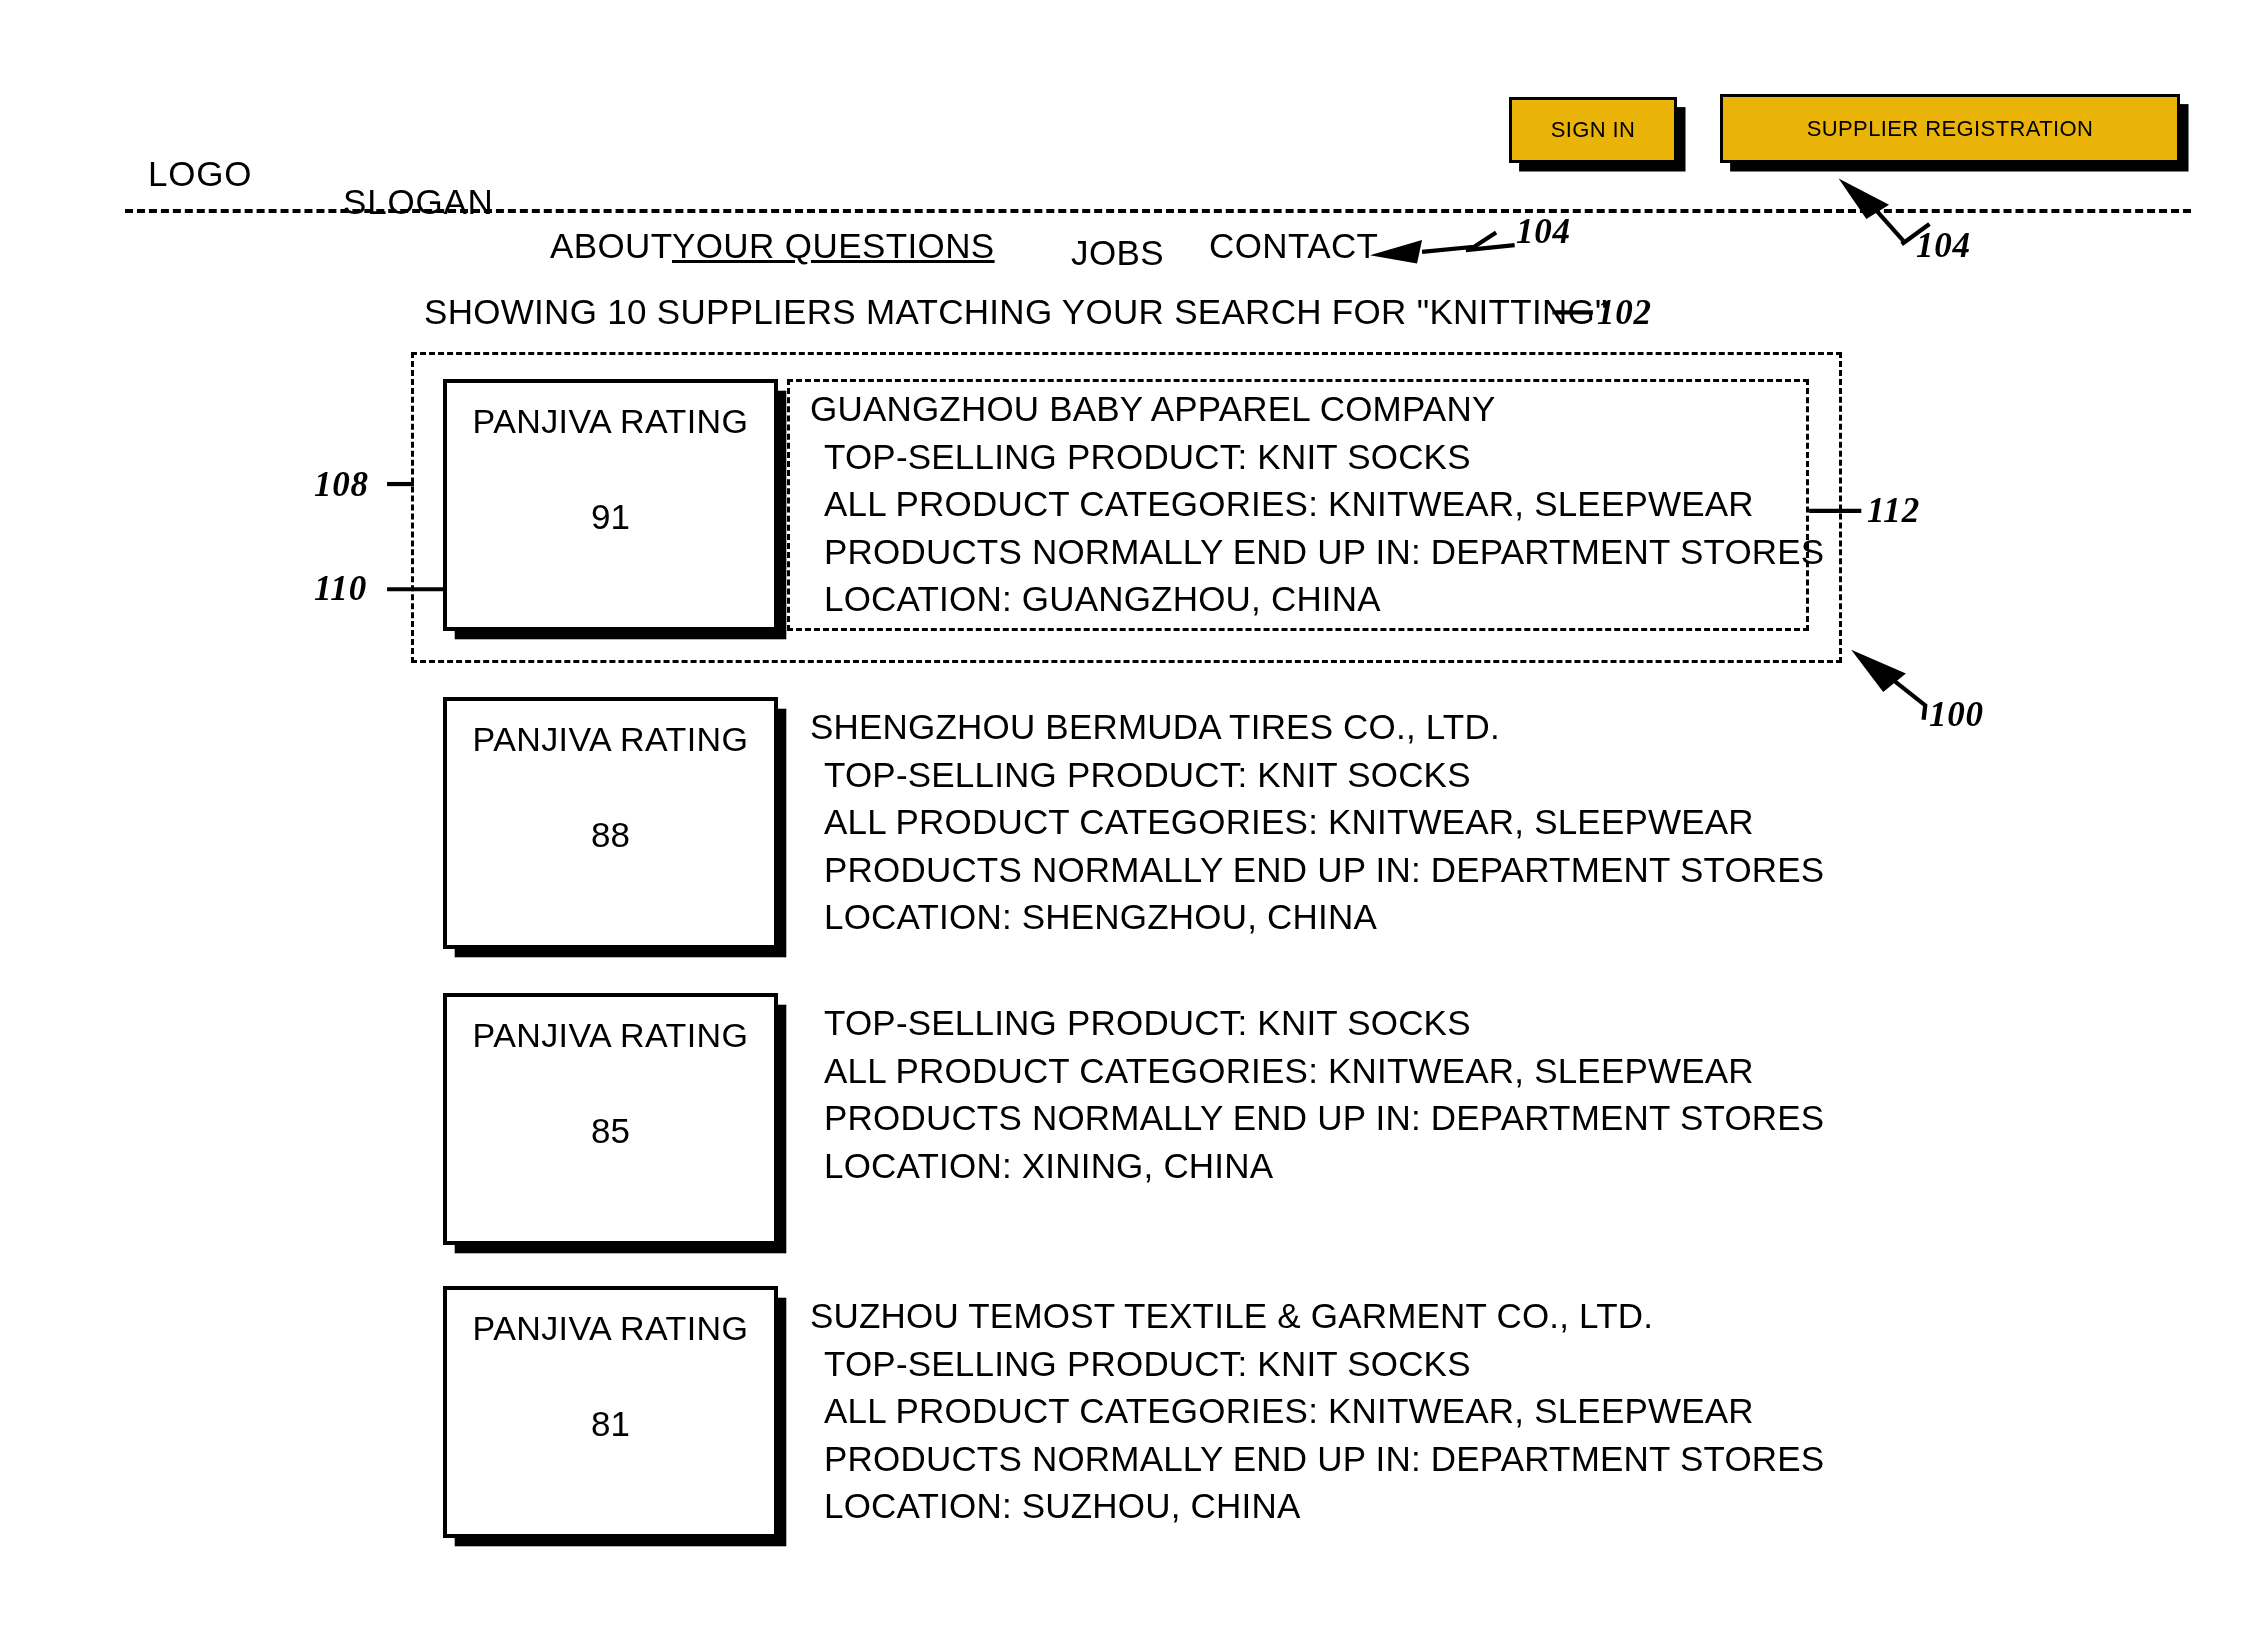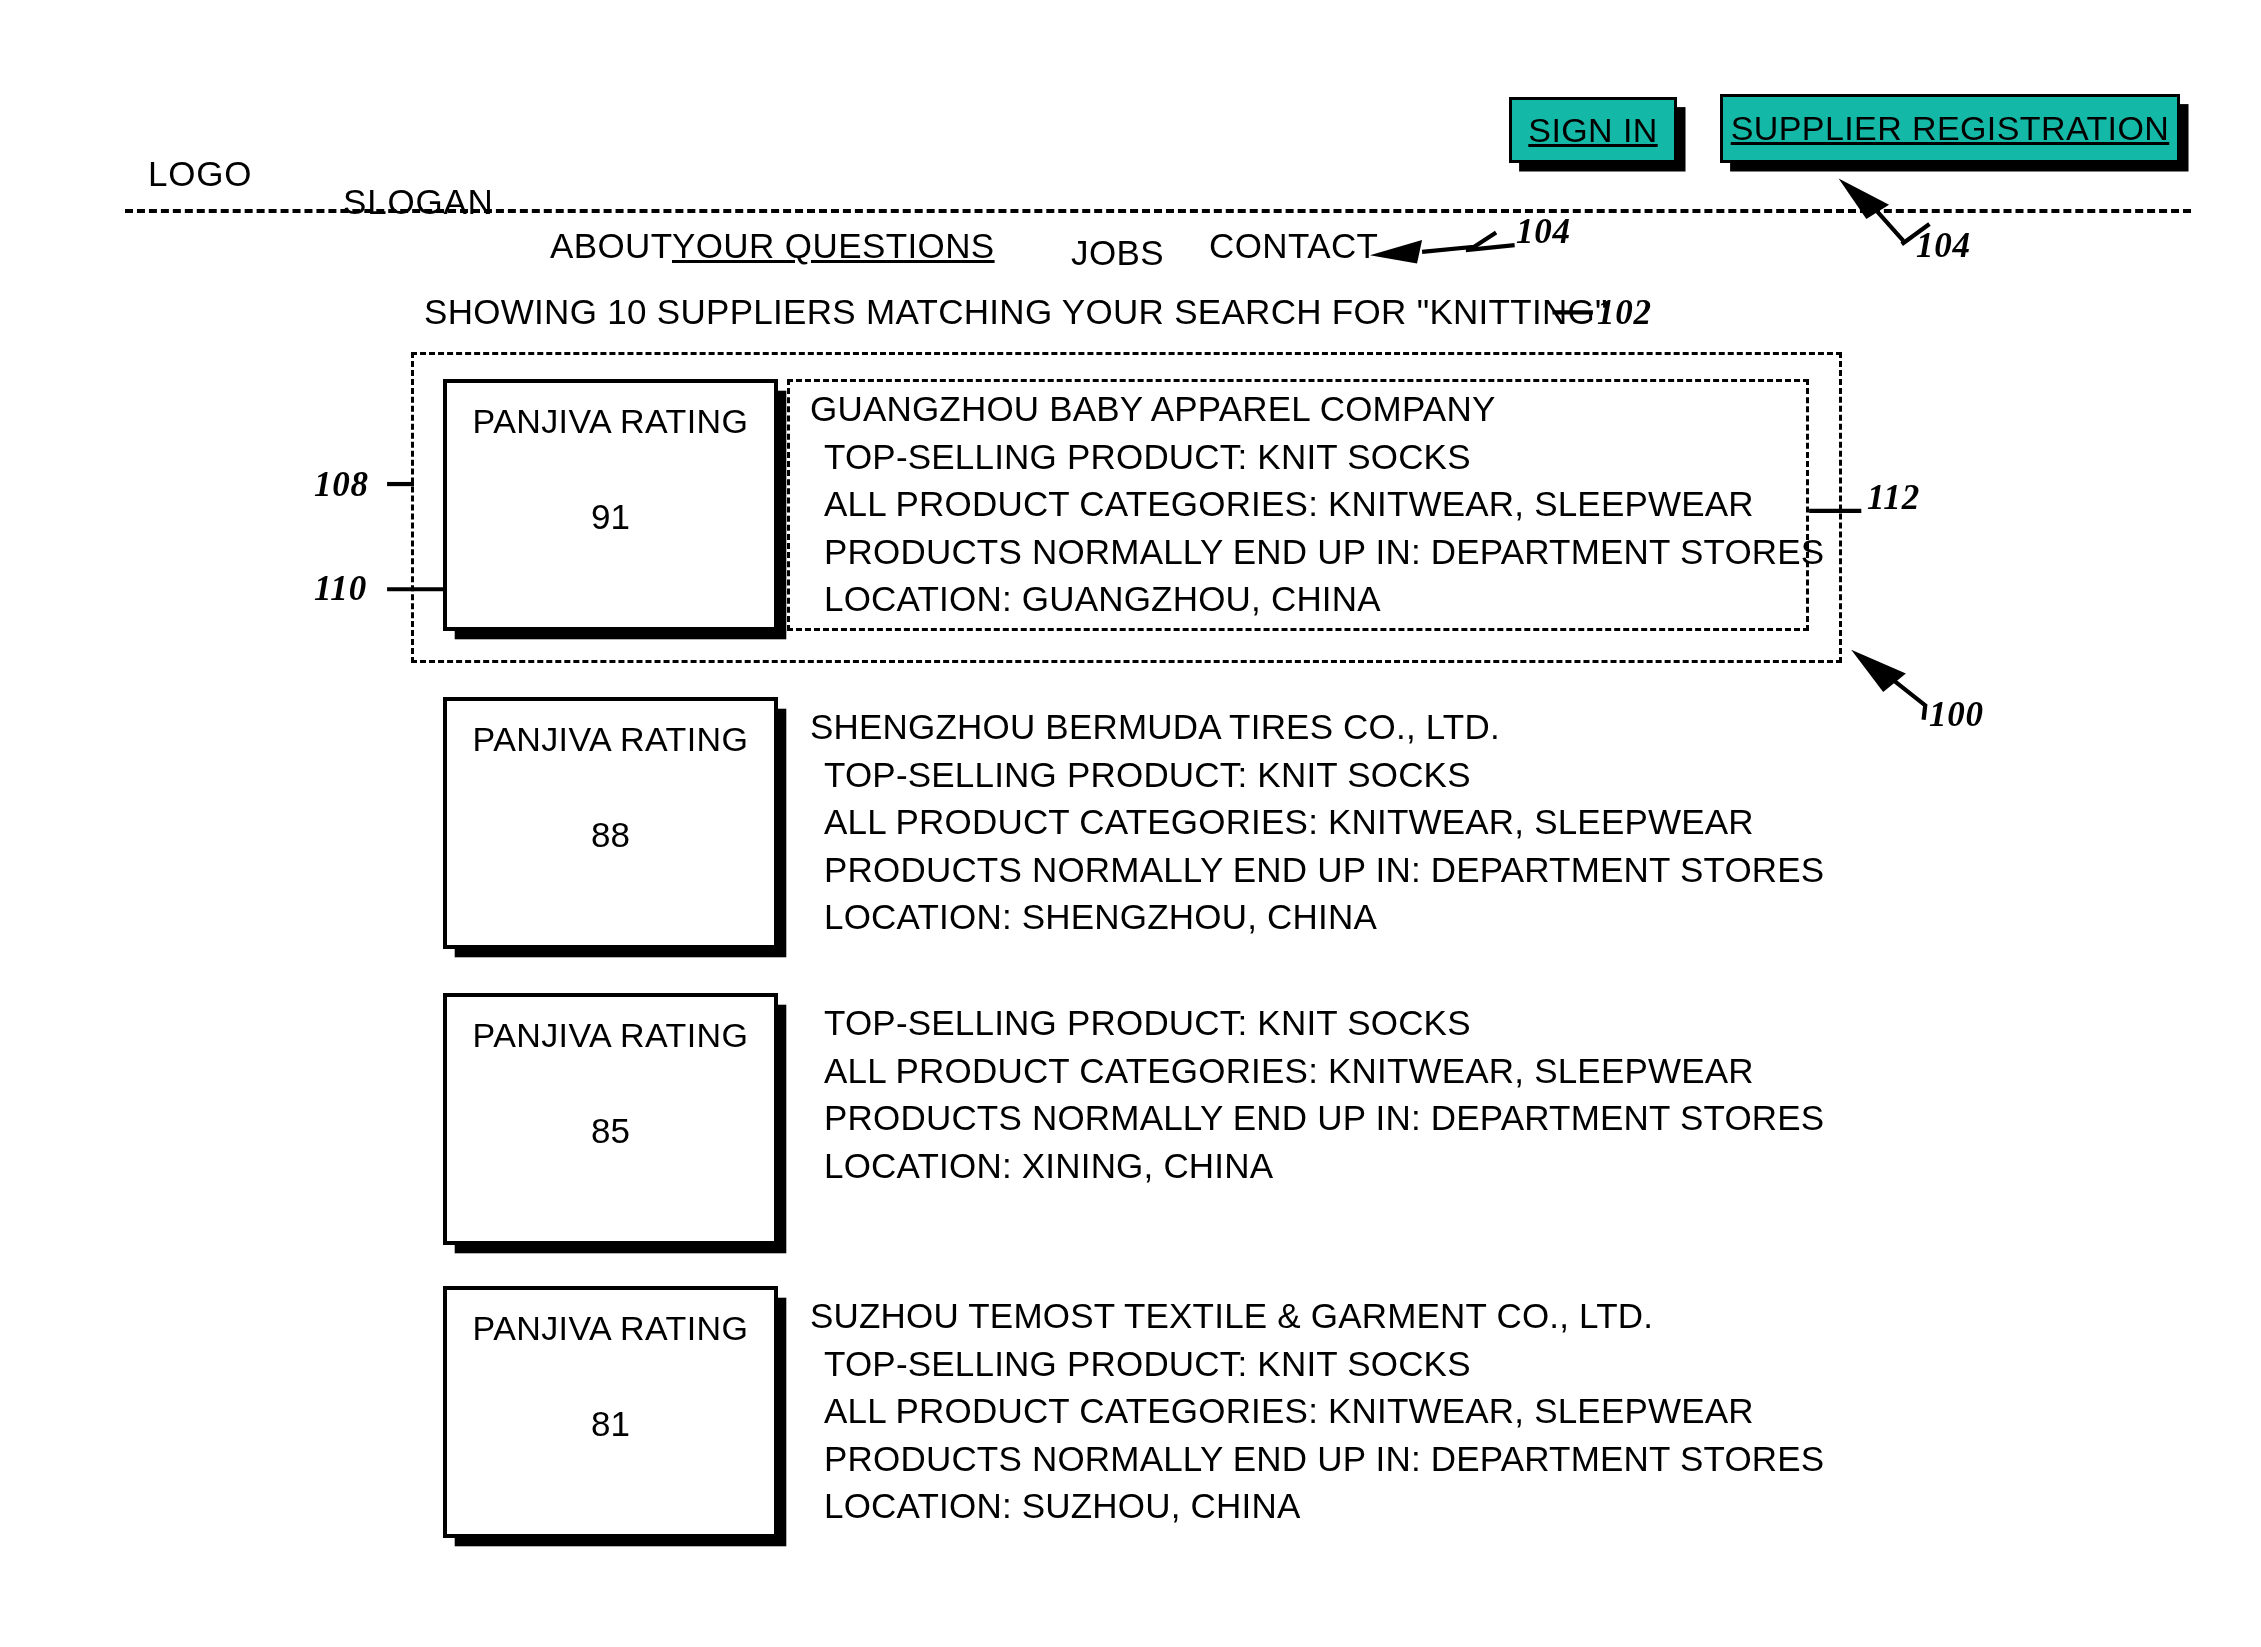--- a/index.html
+++ b/index.html
@@ -20,31 +20,30 @@
     position: absolute;
     inset: 0;
   }
 
   
   .abs { position: absolute; }
 
   
   .btn {
     position: absolute;
-    background: #14b8a6;
+    background: #eab308;
     border: 3.4px solid #000000;
     box-shadow: 9.3px 9.3px 0 -0.8px #000000;
     display: flex;
     align-items: center;
     justify-content: center;
     box-sizing: border-box;
     letter-spacing: 0.4px;
-    font-size: 34px;
-    white-space: nowrap;
-    text-decoration: underline;
+    font-size: 22px;
+    white-space: nowrap;
   }
   #signin-button   { left: 1509px; top: 97px; width: 168px; height: 66px; }
   #register-button { left: 1720px; top: 94px; width: 460px; height: 69px; }
 
   
   #logo-text   { left: 148px; top: 154px; font-size: 35px; letter-spacing: 0.8px; }
   #slogan-text { left: 343px; top: 154px; font-size: 35px; letter-spacing: 0.8px; margin-top: 28px; }
 
   
   #header-divider {
@@ -248,18 +247,18 @@
   <div class="ref-num" style="left:1516px; top:212px;">104</div>
 
   <div class="ref-num" style="left:1916px; top:226px;">104</div>
 
   <div class="ref-num" style="left:1597px; top:293px;">102</div>
 
   <div class="ref-num" style="left:314px; top:465px;">108</div>
 
   <div class="ref-num" style="left:314px; top:569px;">110</div>
 
-  <div class="ref-num" style="left:1867px; top:478px;">112</div>
+  <div class="ref-num" style="left:1867px; top:491px;">112</div>
 
   <div class="ref-num" style="left:1929px; top:695px;">100</div>
 
 </div>
 
 
 </body></html>

